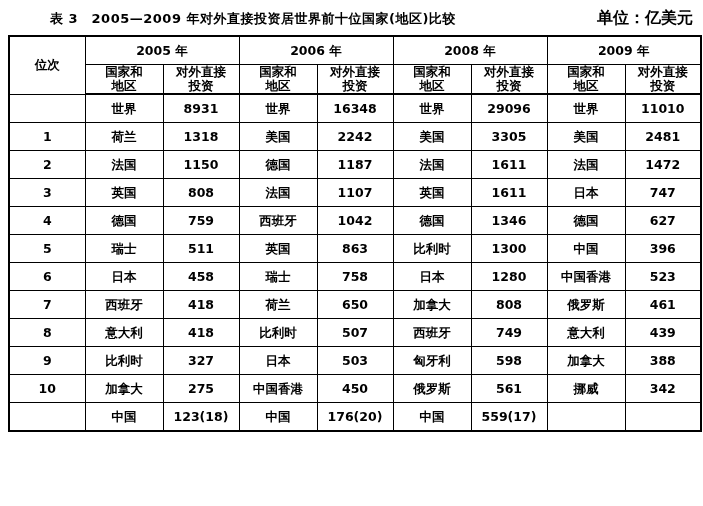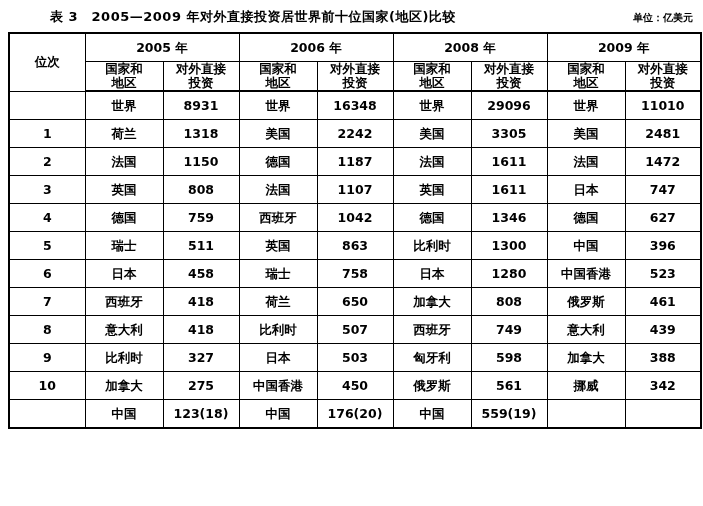--- a/index.html
+++ b/index.html
@@ -29,21 +29,21 @@
     font-size: 13px;
     font-weight: bold;
     padding: 2px 0 6px 0;
   }
   .title-main {
     margin-left: 42px;
     letter-spacing: 0.5px;
   }
   .title-unit {
     margin-left: auto;
-    font-size: 10px;
+    font-size: 16px;
     font-weight: bold;
     white-space: nowrap;
     padding-right: 2px;
   }
   table.main {
     border-collapse: collapse;
     width: 688px;
     margin: 0 auto;
     table-layout: fixed;
   }
@@ -285,21 +285,21 @@
         <td>挪威</td>
         <td class="outer-right">342</td>
       </tr>
       <tr>
         <td class="outer-left outer-bottom"></td>
         <td class="outer-bottom">中国</td>
         <td class="outer-bottom">123(18)</td>
         <td class="outer-bottom">中国</td>
         <td class="outer-bottom">176(20)</td>
         <td class="outer-bottom">中国</td>
-        <td class="outer-bottom">559(19)</td>
+        <td class="outer-bottom">559(17)</td>
         <td class="outer-bottom"></td>
         <td class="outer-bottom outer-right"></td>
       </tr>
     </tbody>
   </table>
 
 
 </div>
 
 </body></html>

